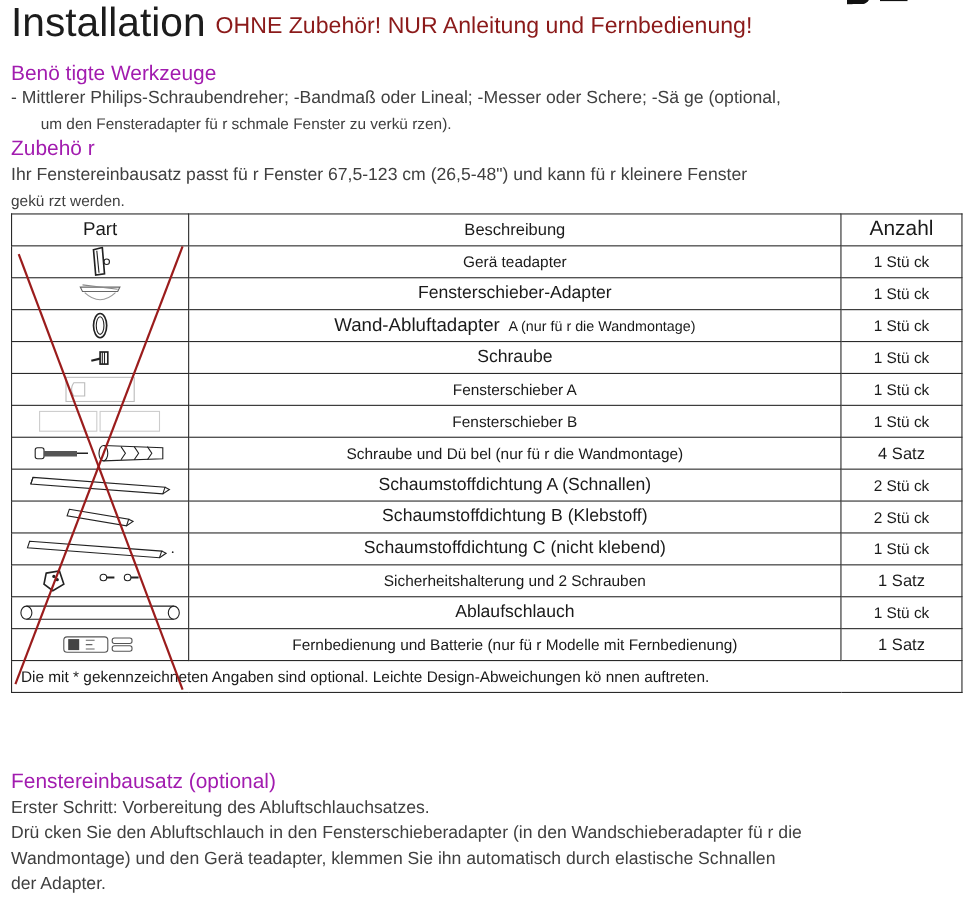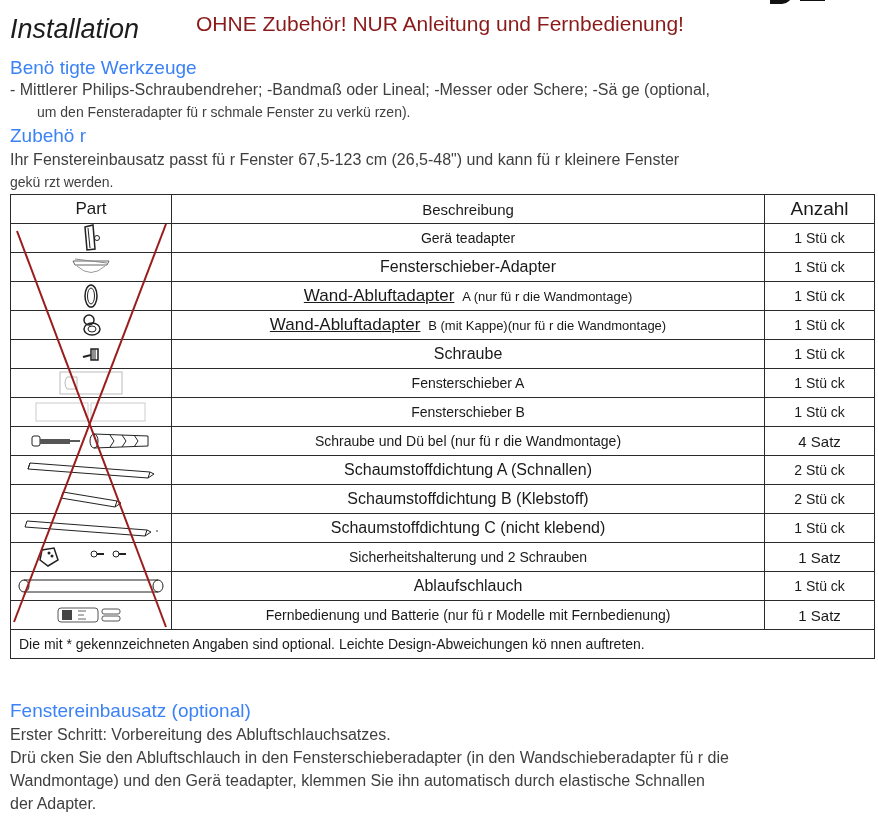--- a/index.html
+++ b/index.html
@@ -3,38 +3,38 @@
   <meta charset="utf-8">
   <style>
     * { box-sizing: border-box; margin: 0; padding: 0; }
     html, body { width: 878px; height: 816px; background: #ffffff; overflow: hidden; }
     body { position: relative; font-family: "Liberation Sans", sans-serif; color: #1a1a1a; }
 
     .corner-mark { position: absolute; left: 770px; top: -14px; width: 60px; height: 18px; }
     .corner-mark .d1 { position: absolute; left: 0; top: 0; width: 22px; height: 18px; border: 5px solid #111; border-top: none; border-left: 5px solid #111; border-radius: 0 0 10px 0; }
     .corner-mark .d2 { position: absolute; left: 30px; top: 10px; width: 25px; height: 5px; background: #111; }
 
-    .title { position: absolute; left: 10px; top: 14px; font-size: 27px; color: #1c1c1c; font-style: italic; }
+    .title { position: absolute; left: 10px; top: 0; font-size: 37px; color: #1c1c1c; }
     .warning { position: absolute; left: 196px; top: 12px; font-size: 21px; color: #8b1a1a; }
 
-    .h2 { position: absolute; left: 10px; font-size: 19px; color: #3b82f6; }
+    .h2 { position: absolute; left: 10px; font-size: 19px; color: #a21caf; }
     .p { position: absolute; left: 10px; font-size: 16px; color: #404040; white-space: nowrap; }
     .p.small { font-size: 14px; }
 
     table.parts { position: absolute; left: 10px; top: 194px; width: 865px; border-collapse: collapse; }
     table.parts td, table.parts th { border: 1.5px solid #2a2a2a; font-weight: normal; text-align: center; vertical-align: middle; }
     table.parts th { font-size: 17px; height: 29px; }
     table.parts th.anz { font-size: 19px; }
     table.parts td { height: 29px; font-size: 14px; }
     table.parts td.big { font-size: 16px; }
     table.parts td.qty { font-size: 14px; }
     .c-part { width: 161px; }
     .c-desc { width: 594px; }
     .c-qty { width: 110px; }
-    .desc-large { font-size: 17px; text-decoration: underline; }
+    .desc-large { font-size: 17px; }
     .desc-small { font-size: 13px; }
 
     .note-row td { text-align: left !important; padding: 2px 8px; font-size: 16px; line-height: 17px; height: 42px; }
 
     .icon { display: inline-block; vertical-align: middle; }
 
     .cross { position: absolute; left: 0; top: 0; width: 878px; height: 816px; pointer-events: none; }
   </style>
 </head>
 <body>
@@ -80,29 +80,20 @@
           </svg></td>
     <td class="big">Fensterschieber-Adapter</td>
     <td class="qty">1 Stü ck</td>
   </tr>
   <tr>
     <td><svg class="icon" width="18" height="26" viewBox="0 0 18 26">
             <ellipse cx="9" cy="13" rx="6" ry="11" fill="none" stroke="#222" stroke-width="1.5"></ellipse>
             <ellipse cx="9" cy="13" rx="3.5" ry="8" fill="none" stroke="#222"></ellipse>
           </svg></td>
     <td><span class="desc-large">Wand-Abluftadapter</span>&nbsp; <span class="desc-small">A (nur fü r die Wandmontage)</span></td>
-    <td class="qty">1 Stü ck</td>
-  </tr>
-  <tr>
-    <td><svg class="icon" width="22" height="26" viewBox="0 0 22 26">
-            <ellipse cx="9" cy="8" rx="5" ry="5" fill="none" stroke="#222" stroke-width="1.5"></ellipse>
-            <ellipse cx="12" cy="17" rx="8" ry="6" fill="none" stroke="#222" stroke-width="1.5"></ellipse>
-            <ellipse cx="12" cy="17" rx="4" ry="3" fill="none" stroke="#222"></ellipse>
-          </svg></td>
-    <td><span class="desc-large">Wand-Abluftadapter</span>&nbsp; <span class="desc-small">B (mit Kappe)(nur fü r die Wandmontage)</span></td>
     <td class="qty">1 Stü ck</td>
   </tr>
   <tr>
     <td><svg class="icon" width="20" height="18" viewBox="0 0 20 18">
             <path d="M2 12 L10 10" stroke="#222" stroke-width="2"></path>
             <rect x="10" y="4" width="7" height="11" fill="none" stroke="#222" stroke-width="1.5"></rect>
             <path d="M12 4 L12 15 M14 4 L14 15" stroke="#222"></path>
           </svg></td>
     <td class="big">Schraube</td>
     <td class="qty">1 Stü ck</td>

